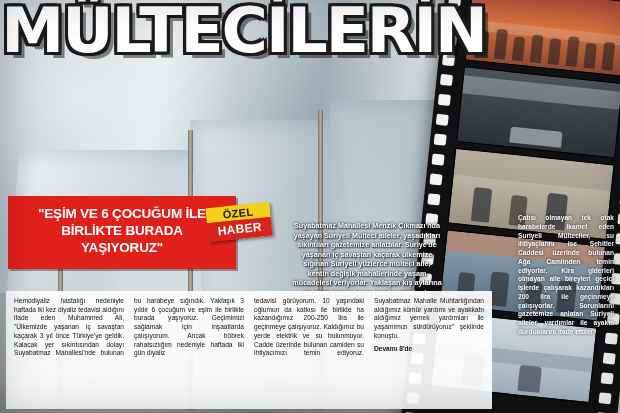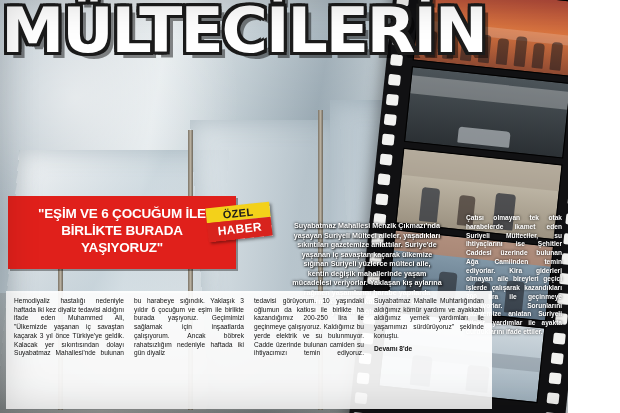--- a/index.html
+++ b/index.html
@@ -5,21 +5,21 @@
   * { box-sizing: border-box; }
   html, body {
     margin: 0; padding: 0;
     width: 620px; height: 413px;
     overflow: hidden;
     font-family: "Liberation Sans", sans-serif;
     background: #ffffff;
   }
   #page {
     position: relative;
-    width: 568px; height: 413px;
+    width: 620px; height: 413px;
     overflow: hidden;
     background: #cfd6d9;
   }
 
   
   .bg-photo {
     position: absolute;
     left: 0; top: 0; width: 470px; height: 413px;
     background:
       linear-gradient(170deg, rgba(255,255,255,0.25) 0%, rgba(255,255,255,0) 40%),

